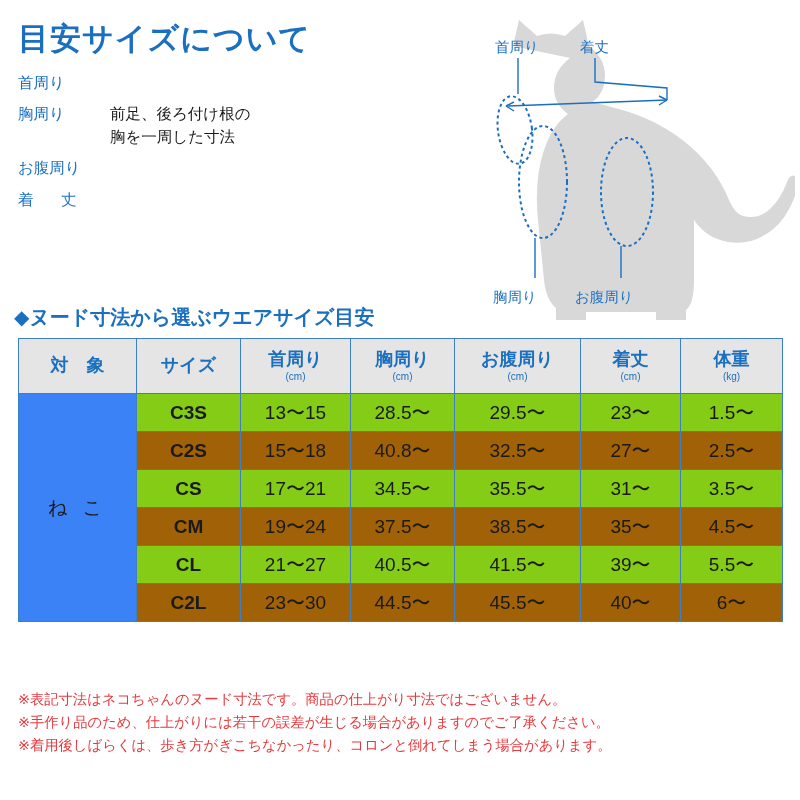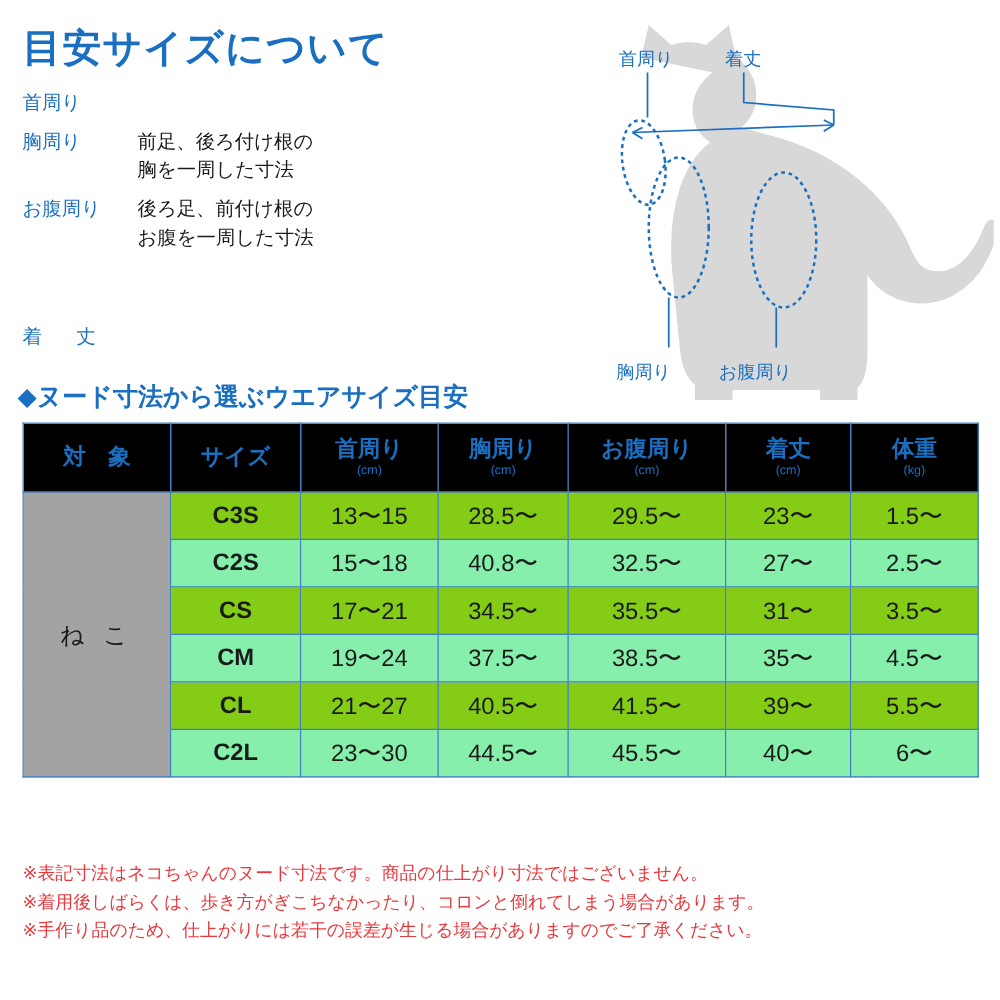--- a/index.html
+++ b/index.html
@@ -38,21 +38,21 @@
   }
   .defterm {
     color:#1b6fc0;
     font-size:15.5px;
     font-weight:normal;
     width:92px;
     flex:0 0 92px;
     line-height:1.45;
     white-space:nowrap;
   }
-  .defterm.sp { letter-spacing:6px;margin-top:48px; }
+  .defterm.sp { letter-spacing:6px; }
   .defdesc {
     font-size:15.5px;
     line-height:1.45;
     color:#1a1a1a;
     white-space:pre-line;
   }
 
   
   .illus {
     position:absolute;
@@ -95,21 +95,21 @@
   table.sizes th, table.sizes td {
     border:1px solid #3d7fc1;
     text-align:center;
     color:#1a1a1a;
     font-size:19px;
     padding:0;
     height:38px;
     vertical-align:middle;
   }
   table.sizes thead th {
-    background:#000000;
+    background:#e5e5e5;
     color:#1b6fc0;
     font-weight:bold;
     height:55px;
     font-size:18px;
     line-height:1.2;
   }
   .th-main { display:block; font-size:18px; }
   .th-unit { display:block; font-size:10px; font-weight:normal; }
   .col-target { width:118px; }
   .col-size   { width:104px; }
@@ -119,23 +119,23 @@
   .col-len    { width:100px; }
   .col-weight { width:102px; }
 
   .cell-target {
     font-size:23px;
     color:#1b6fc0;
     letter-spacing:5px;
     font-weight:normal;
   }
   .cell-size { font-weight:bold; font-size:21px; }
-  tbody tr.alt td { background:#86efac; }
+  tbody tr.alt td { background:#a16207; }
   tbody tr td { background:#84cc16; }
-  tbody tr.alt td.tgt, tbody tr td.tgt { background:#a3a3a3; }
+  tbody tr.alt td.tgt, tbody tr td.tgt { background:#3b82f6; }
 
   
   .notes {
     position:absolute;
     left:18px; top:688px;
     width:768px;
   }
   .note {
     color:#e8383d;
     font-size:14.3px;
@@ -154,22 +154,20 @@
     <div class="defrow">
       <div class="defterm">首周り</div>
     </div>
     <div class="defrow">
       <div class="defterm">胸周り</div>
       <div class="defdesc">前足、後ろ付け根の
 胸を一周した寸法</div>
     </div>
     <div class="defrow">
       <div class="defterm">お腹周り</div>
-      <div class="defdesc">後ろ足、前付け根の
-お腹を一周した寸法</div>
     </div>
     <div class="defrow">
       <div class="defterm sp">着　丈</div>
     </div>
   </div>
 
   <div class="illus">
     <svg width="400" height="310" viewBox="0 0 400 310">
 
       <g fill="#d8d8d8">
@@ -303,17 +301,17 @@
           <td>45.5〜</td>
           <td>40〜</td>
           <td>6〜</td>
         </tr>
       </tbody>
     </table>
   </div>
 
   <div class="notes">
     <div class="note">※表記寸法はネコちゃんのヌード寸法です。商品の仕上がり寸法ではございません。</div>
+    <div class="note">※手作り品のため、仕上がりには若干の誤差が生じる場合がありますのでご了承ください。</div>
     <div class="note">※着用後しばらくは、歩き方がぎこちなかったり、コロンと倒れてしまう場合があります。</div>
-    <div class="note">※手作り品のため、仕上がりには若干の誤差が生じる場合がありますのでご了承ください。</div>
   </div>
 
 </div>
 
 </body></html>

